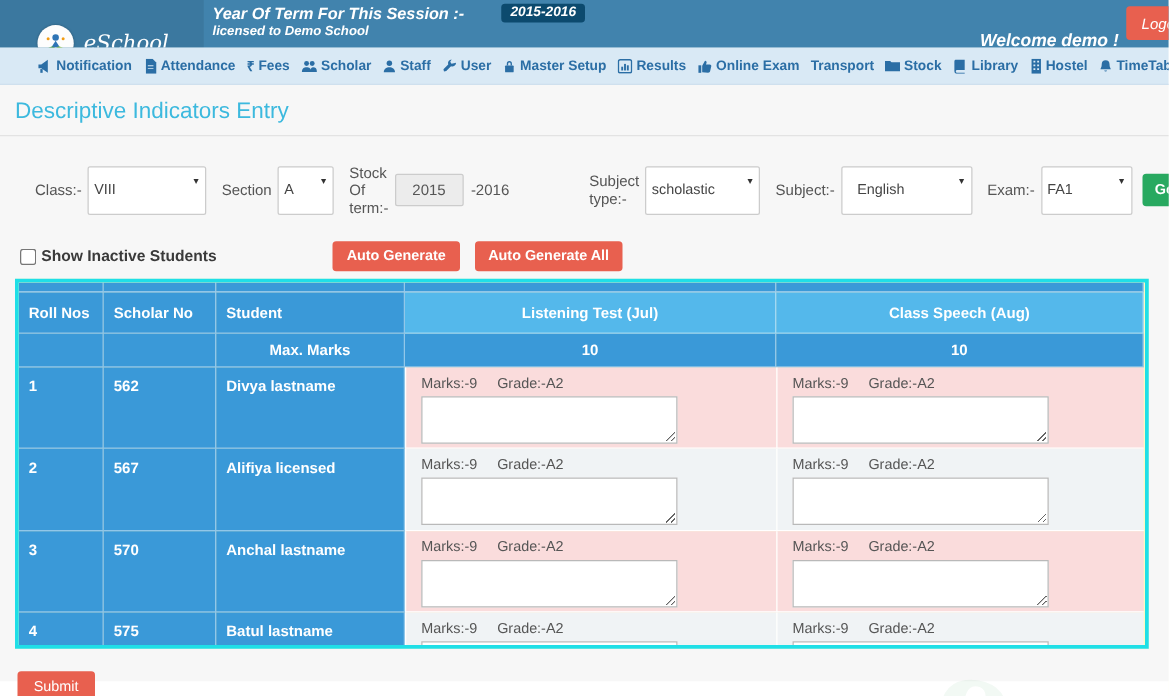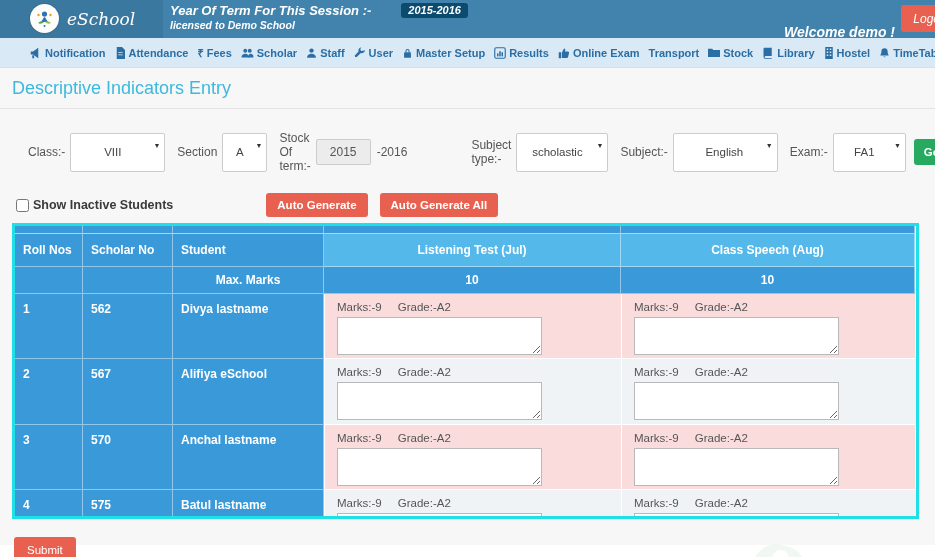--- a/index.html
+++ b/index.html
@@ -4,21 +4,21 @@
 <style>
   * { margin:0; padding:0; box-sizing:border-box; }
   html,body { width:935px; height:557px; overflow:hidden; background:#fff;
               font-family:"Liberation Sans", sans-serif; }
 
   .screen { position:relative; width:935px; height:557px; }
 
   
   .topbar { position:relative; height:38px; background:#4183ad; overflow:hidden; }
   .brand-strip { position:absolute; left:0; top:0; width:163px; height:38px; background:rgba(0,0,0,.08); }
-  .brand { position:absolute; left:30px; top:4px; display:flex; align-items:center; gap:8px; }
+  .brand { position:absolute; left:30px; top:20px; display:flex; align-items:center; gap:8px; }
   .logo-circle { width:29px; height:29px; border-radius:50%; background:#fdfdfd; display:flex; align-items:center; justify-content:center; box-shadow:0 0 2px rgba(0,0,0,.3); }
   .brand-name { color:#fff; font-family:"DejaVu Serif", serif; font-style:italic; font-size:17px; }
   .session { position:absolute; left:170px; top:3px; color:#fff; }
   .session-line1 { font-size:13px; font-weight:bold; font-style:italic; display:flex; align-items:center; gap:6px; }
   .badge { background:#0c4a6e; border-radius:3px; padding:1px 7px 2px; font-size:11px; font-weight:bold; font-style:italic; color:#fff;margin-left:24px; }
   .session-line2 { font-size:10.5px; font-weight:bold; font-style:italic; margin-top:1px; }
   .welcome { position:absolute; right:40px; top:24px; color:#fff; font-size:14px; font-weight:bold; font-style:italic; }
   .logout { position:absolute; right:-27px; top:5px; height:27px; padding:0 12px; background:#e8604f; border:none; border-radius:3px; color:#fff; font-style:italic; font-size:12px; cursor:pointer; }
 
   
@@ -27,21 +27,21 @@
   .nav-item svg { display:block; }
   .rupee-glyph { font-size:11px; font-weight:bold; }
 
   
   .content { position:relative; height:477px; background:#f7f7f7; padding-top:10px; }
   .page-title { margin-left:12px; font-size:18px; font-weight:400; color:#3cb9de; }
   .divider { border:none; border-top:1px solid #e3e3e3; margin-top:9px; }
 
   .filters { display:flex; align-items:center; margin:22px 0 0 28px; font-size:12px; color:#555; }
   .sel-wrap { position:relative; display:inline-block; margin-left:5px; }
-  .sel-wrap select { appearance:none; -webkit-appearance:none; background:#fff; border:1px solid #ccc; height:39px; font-size:11.5px; color:#444; text-align:center; padding:0 14px 0 4px; border-radius:2px; }
+  .sel-wrap select { appearance:none; -webkit-appearance:none; background:#fff; border:1px solid #ccc; height:39px; font-size:11.5px; color:#444; padding:0 14px 0 4px; border-radius:2px; }
   .sel-arrow { position:absolute; right:5px; top:9px; font-size:7px; color:#333; pointer-events:none; }
   .year-input { width:55px; height:26px; background:#ececec; border:1px solid #ccc; text-align:center; font-size:12px; color:#555; margin-left:5px; border-radius:2px; }
   .lbl { margin-left:12px; }
   .lbl-first { margin-left:0; }
   .dash-year { margin-left:6px; color:#555; }
   .gap-big { margin-left:64px; }
 
   .btn { border:none; border-radius:3px; color:#fff; cursor:pointer; font-size:11.5px; }
   .btn-go { background:#28a960; height:26px; padding:0 10px; margin-left:8px; font-weight:bold; }
   .btn-red { background:#e8604f; height:24px; padding:0 11px; font-weight:bold; }
@@ -301,21 +301,21 @@
         <div class="cell marks pink">
           <div class="marks-line">
               <span>Marks:-9</span>
               <span>Grade:-A2</span>
             </div>
           <textarea style=""></textarea>
         </div>
 
         <div class="cell c-blue">2</div>
         <div class="cell c-blue">567</div>
-        <div class="cell c-blue">Alifiya eSchool</div>
+        <div class="cell c-blue">Alifiya licensed</div>
         <div class="cell marks gray">
           <div class="marks-line">
               <span>Marks:-9</span>
               <span>Grade:-A2</span>
             </div>
           <textarea style=""></textarea>
         </div>
         <div class="cell marks gray">
           <div class="marks-line">
               <span>Marks:-9</span>

